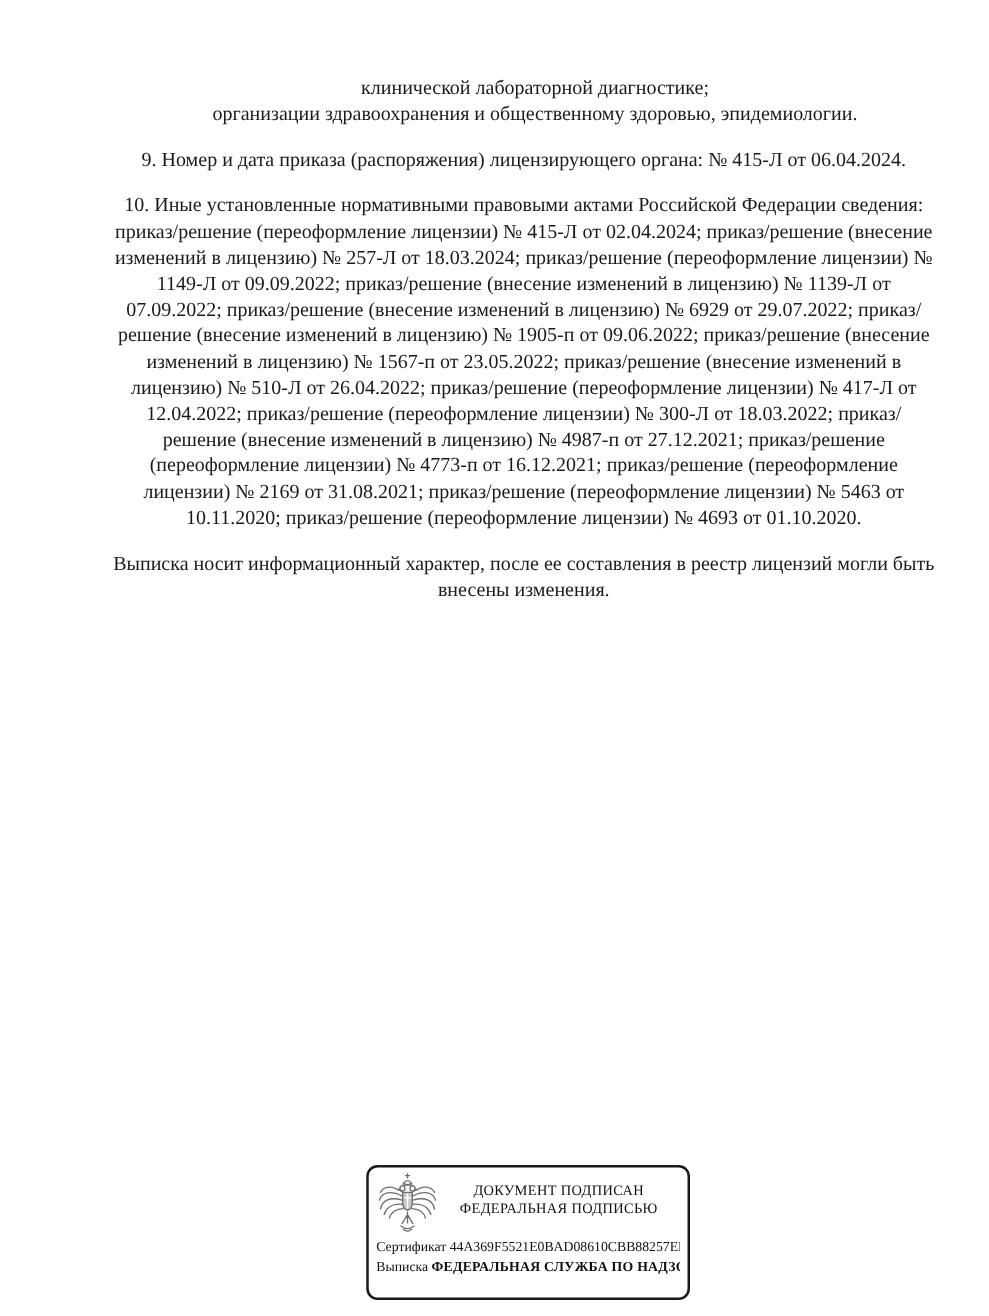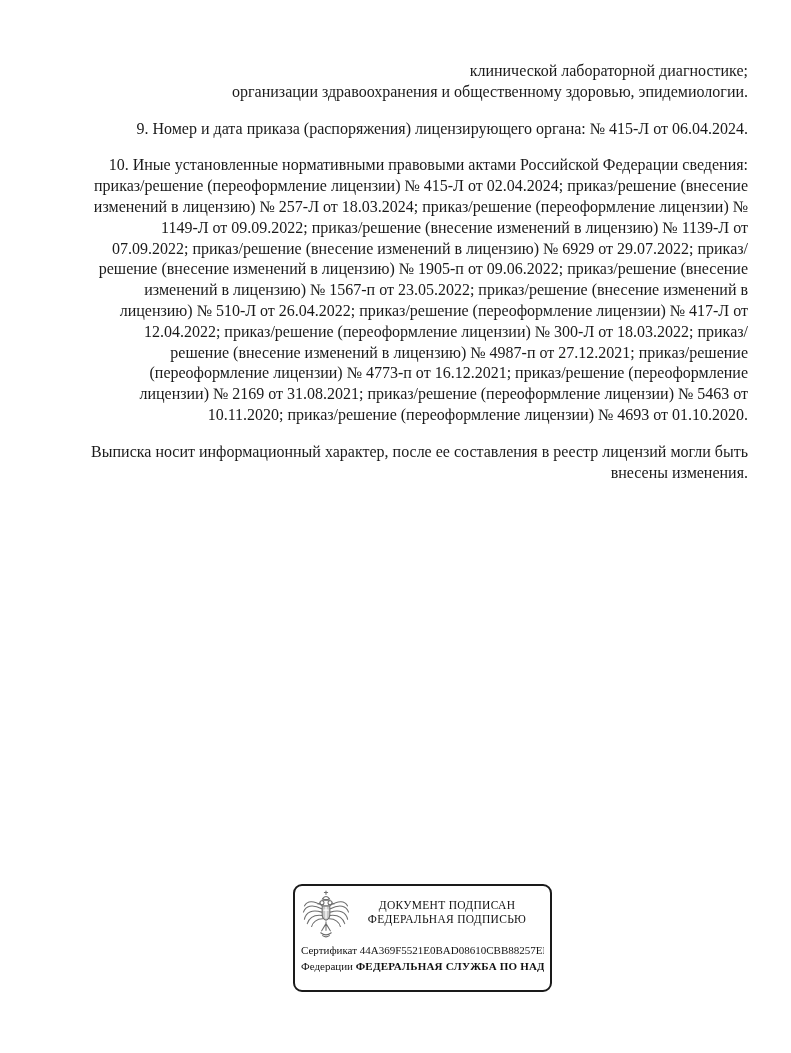--- a/index.html
+++ b/index.html
@@ -15,33 +15,33 @@
     color: #1a1a1a;
     overflow: hidden;
   }
   .text-block {
     position: absolute;
     left: 90px;
     top: 61px;
     width: 658px;
     font-size: 16px;
     line-height: 20.8px;
-    text-align: right;
+    text-align: center;
   }
   .cont-line {
     margin-left: 18px;
   }
   .para {
     margin: 16px 0 0 0;
   }
   
   .stamp {
     position: absolute;
     left: 293px;
-    top: 884px;
+    top: 932px;
     width: 259px;
     height: 108px;
     box-sizing: border-box;
     border: 2.5px solid #1a1a1a;
     border-radius: 9px;
     background: #ffffff;
     padding: 4px 6px 3px 6px;
     overflow: hidden;
   }
   .stamp-header {
@@ -132,16 +132,16 @@
     <div class="stamp-title">
       <div>ДОКУМЕНТ ПОДПИСАН</div>
       <div>ФЕДЕРАЛЬНАЯ ПОДПИСЬЮ</div>
     </div>
   </div>
   <div class="stamp-lines">
     <div class="stamp-line">
       <span>Сертификат</span>&nbsp;<span>44A369F5521E0BAD08610CBB88257ED3</span>
     </div>
     <div class="stamp-line">
-      <span>Федерации</span>&nbsp;<span class="owner-value">ФЕДЕРАЛЬНАЯ СЛУЖБА ПО НАДЗОРУ В С</span>
+      <span>Выписка</span>&nbsp;<span class="owner-value">ФЕДЕРАЛЬНАЯ СЛУЖБА ПО НАДЗОРУ В С</span>
     </div>
   </div>
 </div>
 
 </body></html>

